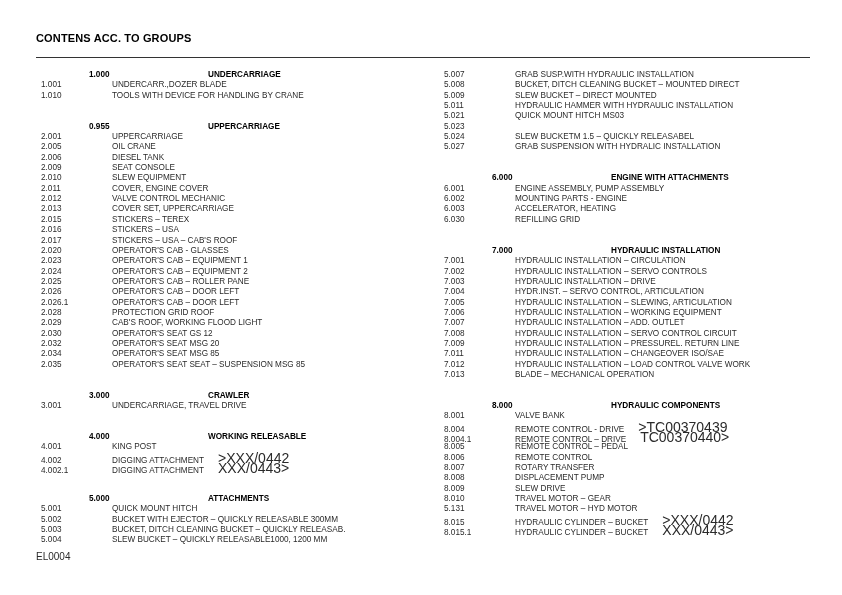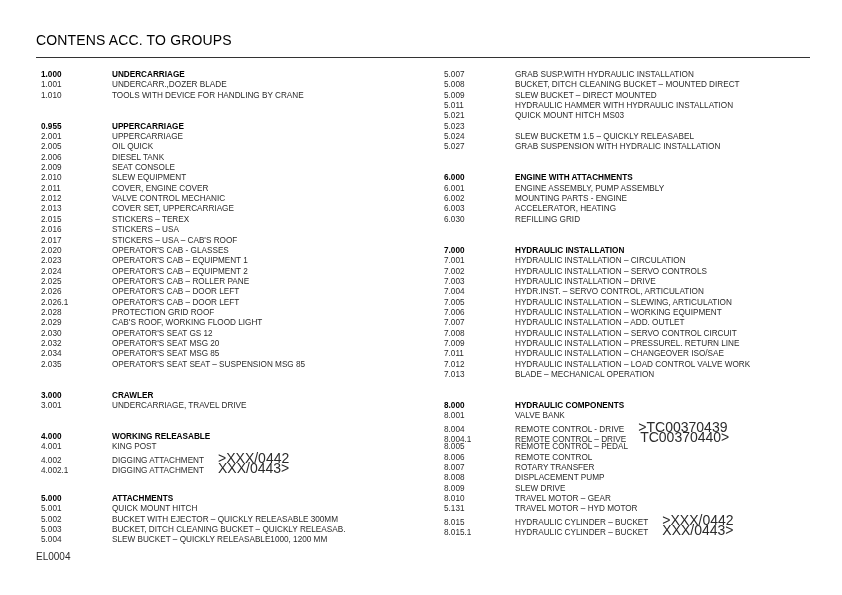--- a/index.html
+++ b/index.html
@@ -21,22 +21,22 @@
     inset: 0;
     width: 842px;
     height: 595px;
   }
 
   
   .page-title {
     position: absolute;
     left: 36px;
     top: 32px;
-    font-size: 14px;
-    font-weight: normal;
+    font-size: 11px;
+    font-weight: bold;
     letter-spacing: 0.15px;
     color: #000000;
     white-space: nowrap;
   }
   .title-rule {
     position: absolute;
     left: 36px;
     top: 57px;
     width: 774px;
     height: 0;
@@ -78,20 +78,21 @@
   .entry .suffix {
     flex: 0 0 auto;
     padding-left: 14px;
     font-size: 14px;
     color: #2a2a2a;
   }
   .entry.group .code,
   .entry.group .label {
     font-weight: bold;
     color: #000000;
+    margin-left: 48px;
   }
   .entry.label-wide .label {
     flex: 0 0 auto;
   }
   .spacer {
     height: 20.7px;
   }
 
   
   .footer-code {
@@ -130,21 +131,21 @@
         <div class="entry group">
           <span class="code">0.955</span>
           <span class="label">UPPERCARRIAGE</span>
         </div>
         <div class="entry">
           <span class="code">2.001</span>
           <span class="label">UPPERCARRIAGE</span>
         </div>
         <div class="entry">
           <span class="code">2.005</span>
-          <span class="label">OIL QUICK</span>
+          <span class="label">OIL CRANE</span>
         </div>
         <div class="entry">
           <span class="code">2.006</span>
           <span class="label">DIESEL TANK</span>
         </div>
         <div class="entry">
           <span class="code">2.009</span>
           <span class="label">SEAT CONSOLE</span>
         </div>
         <div class="entry">

